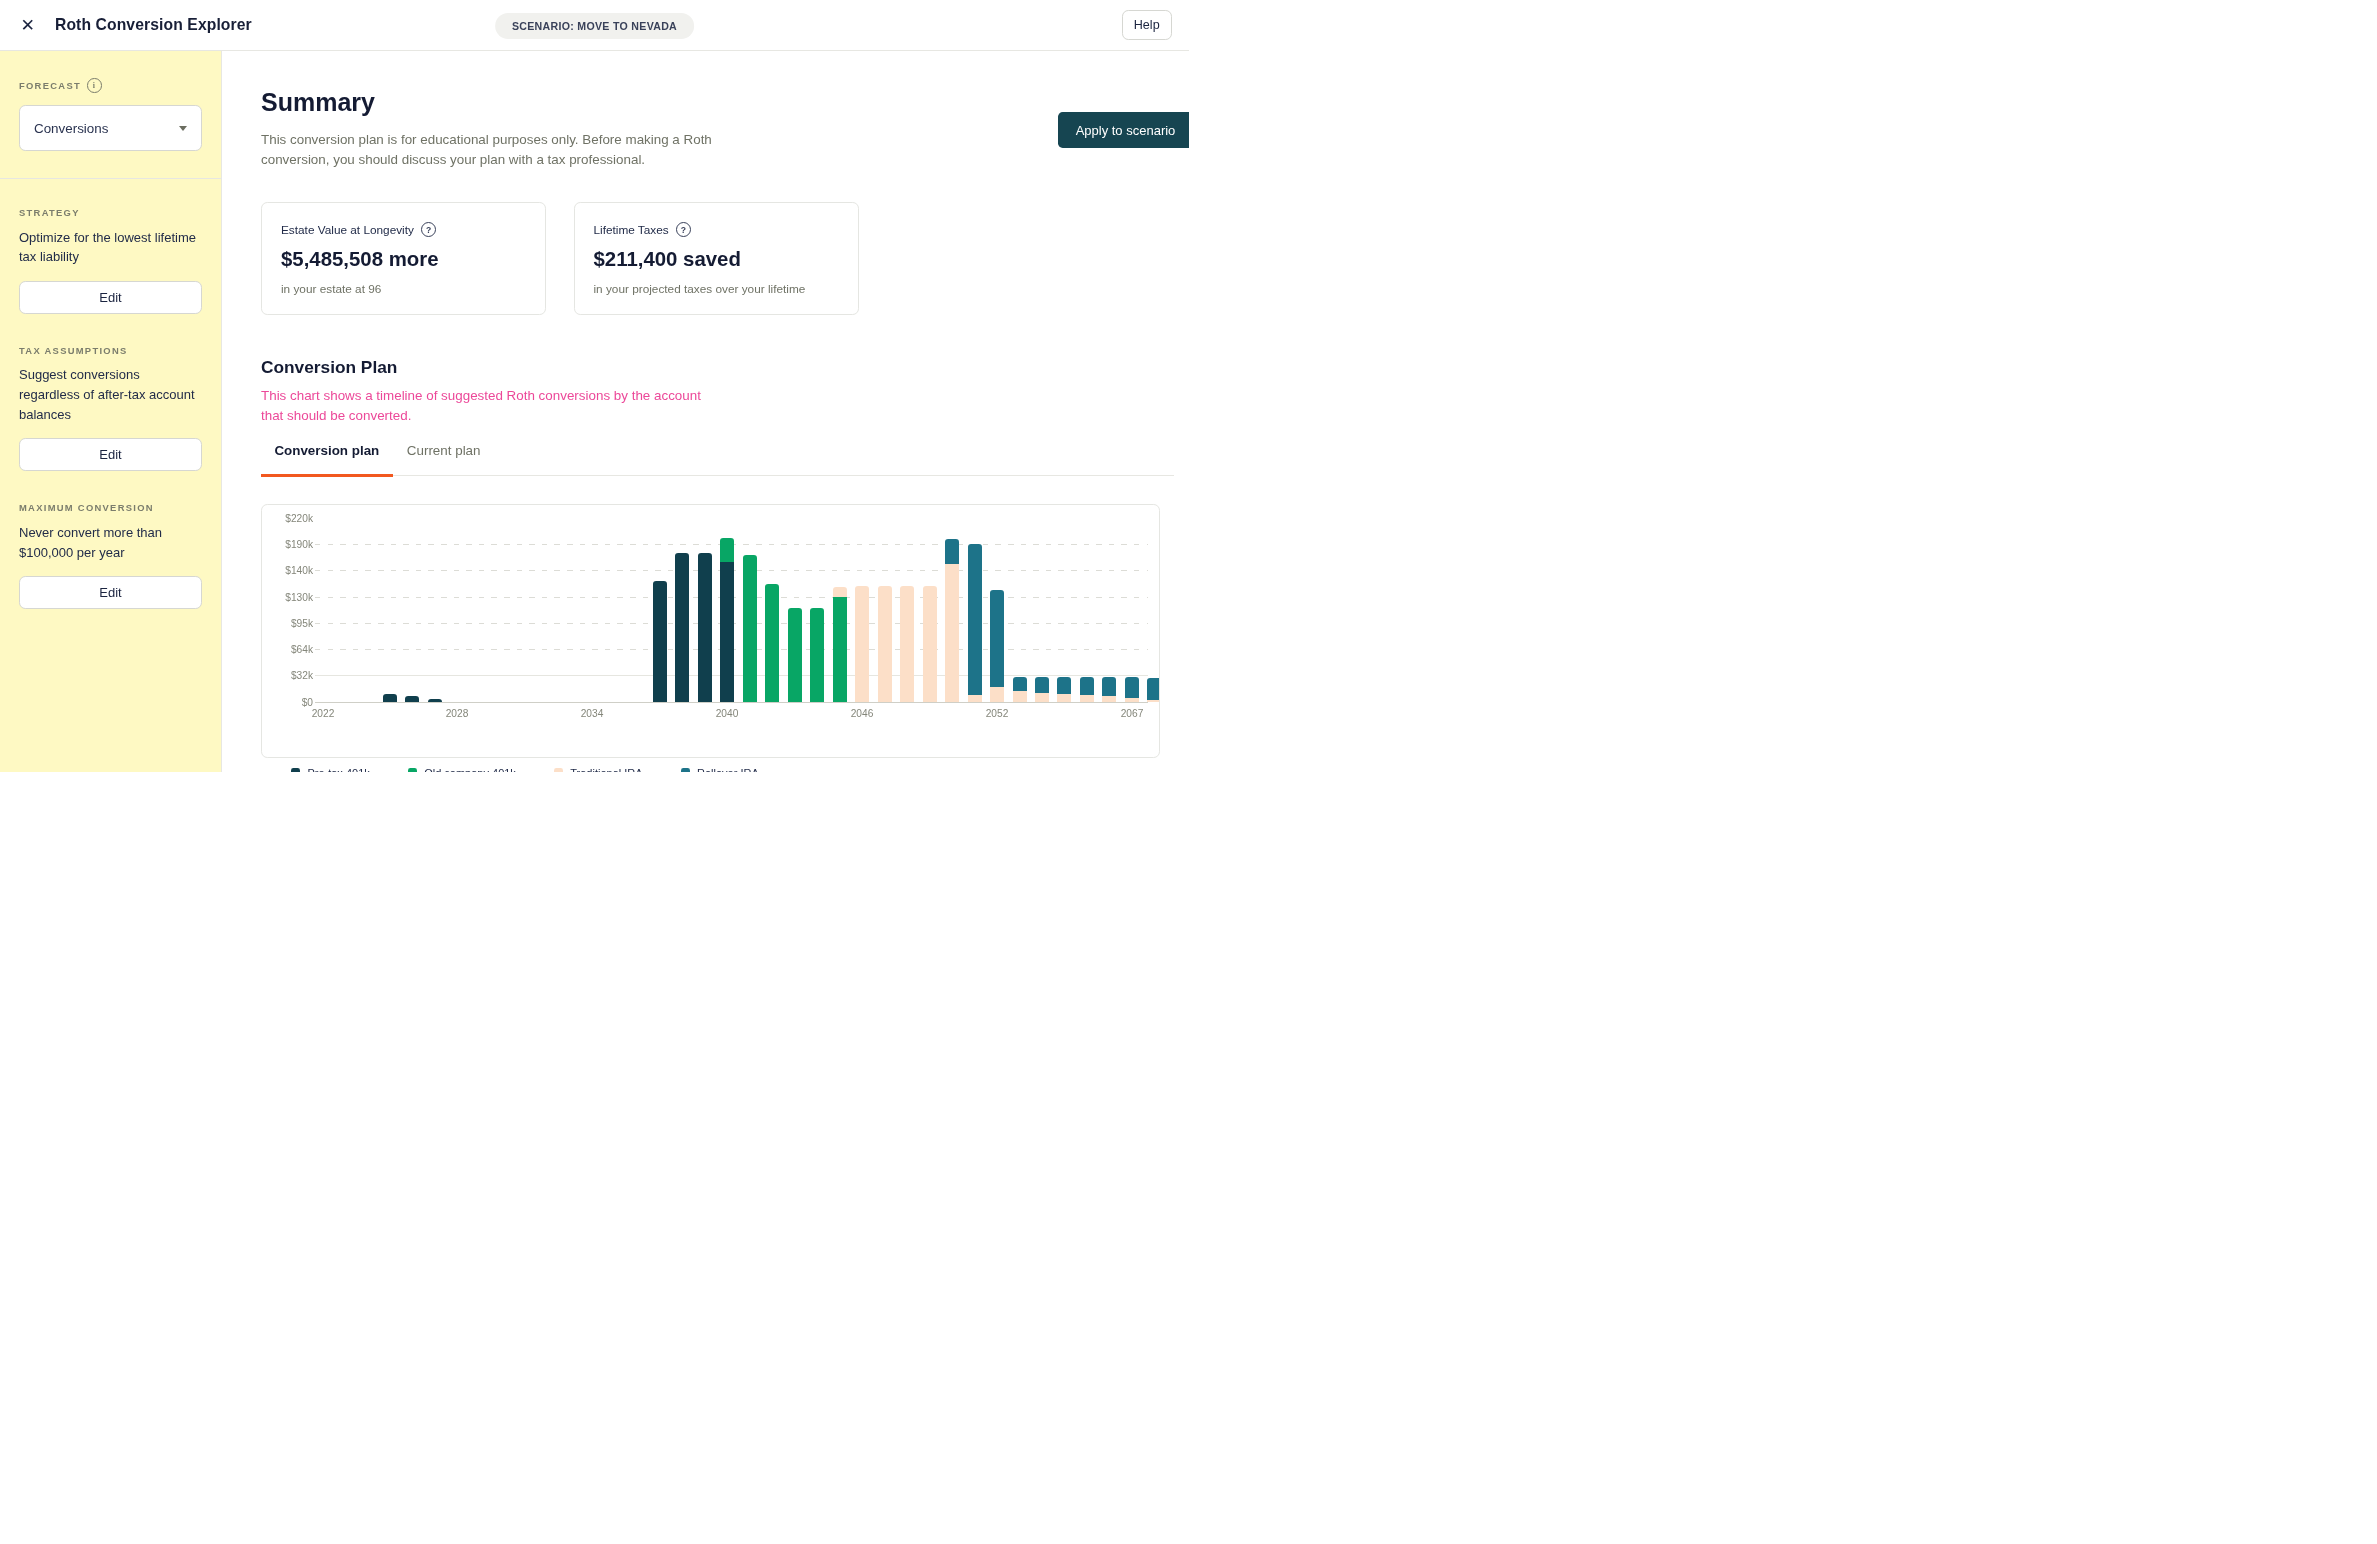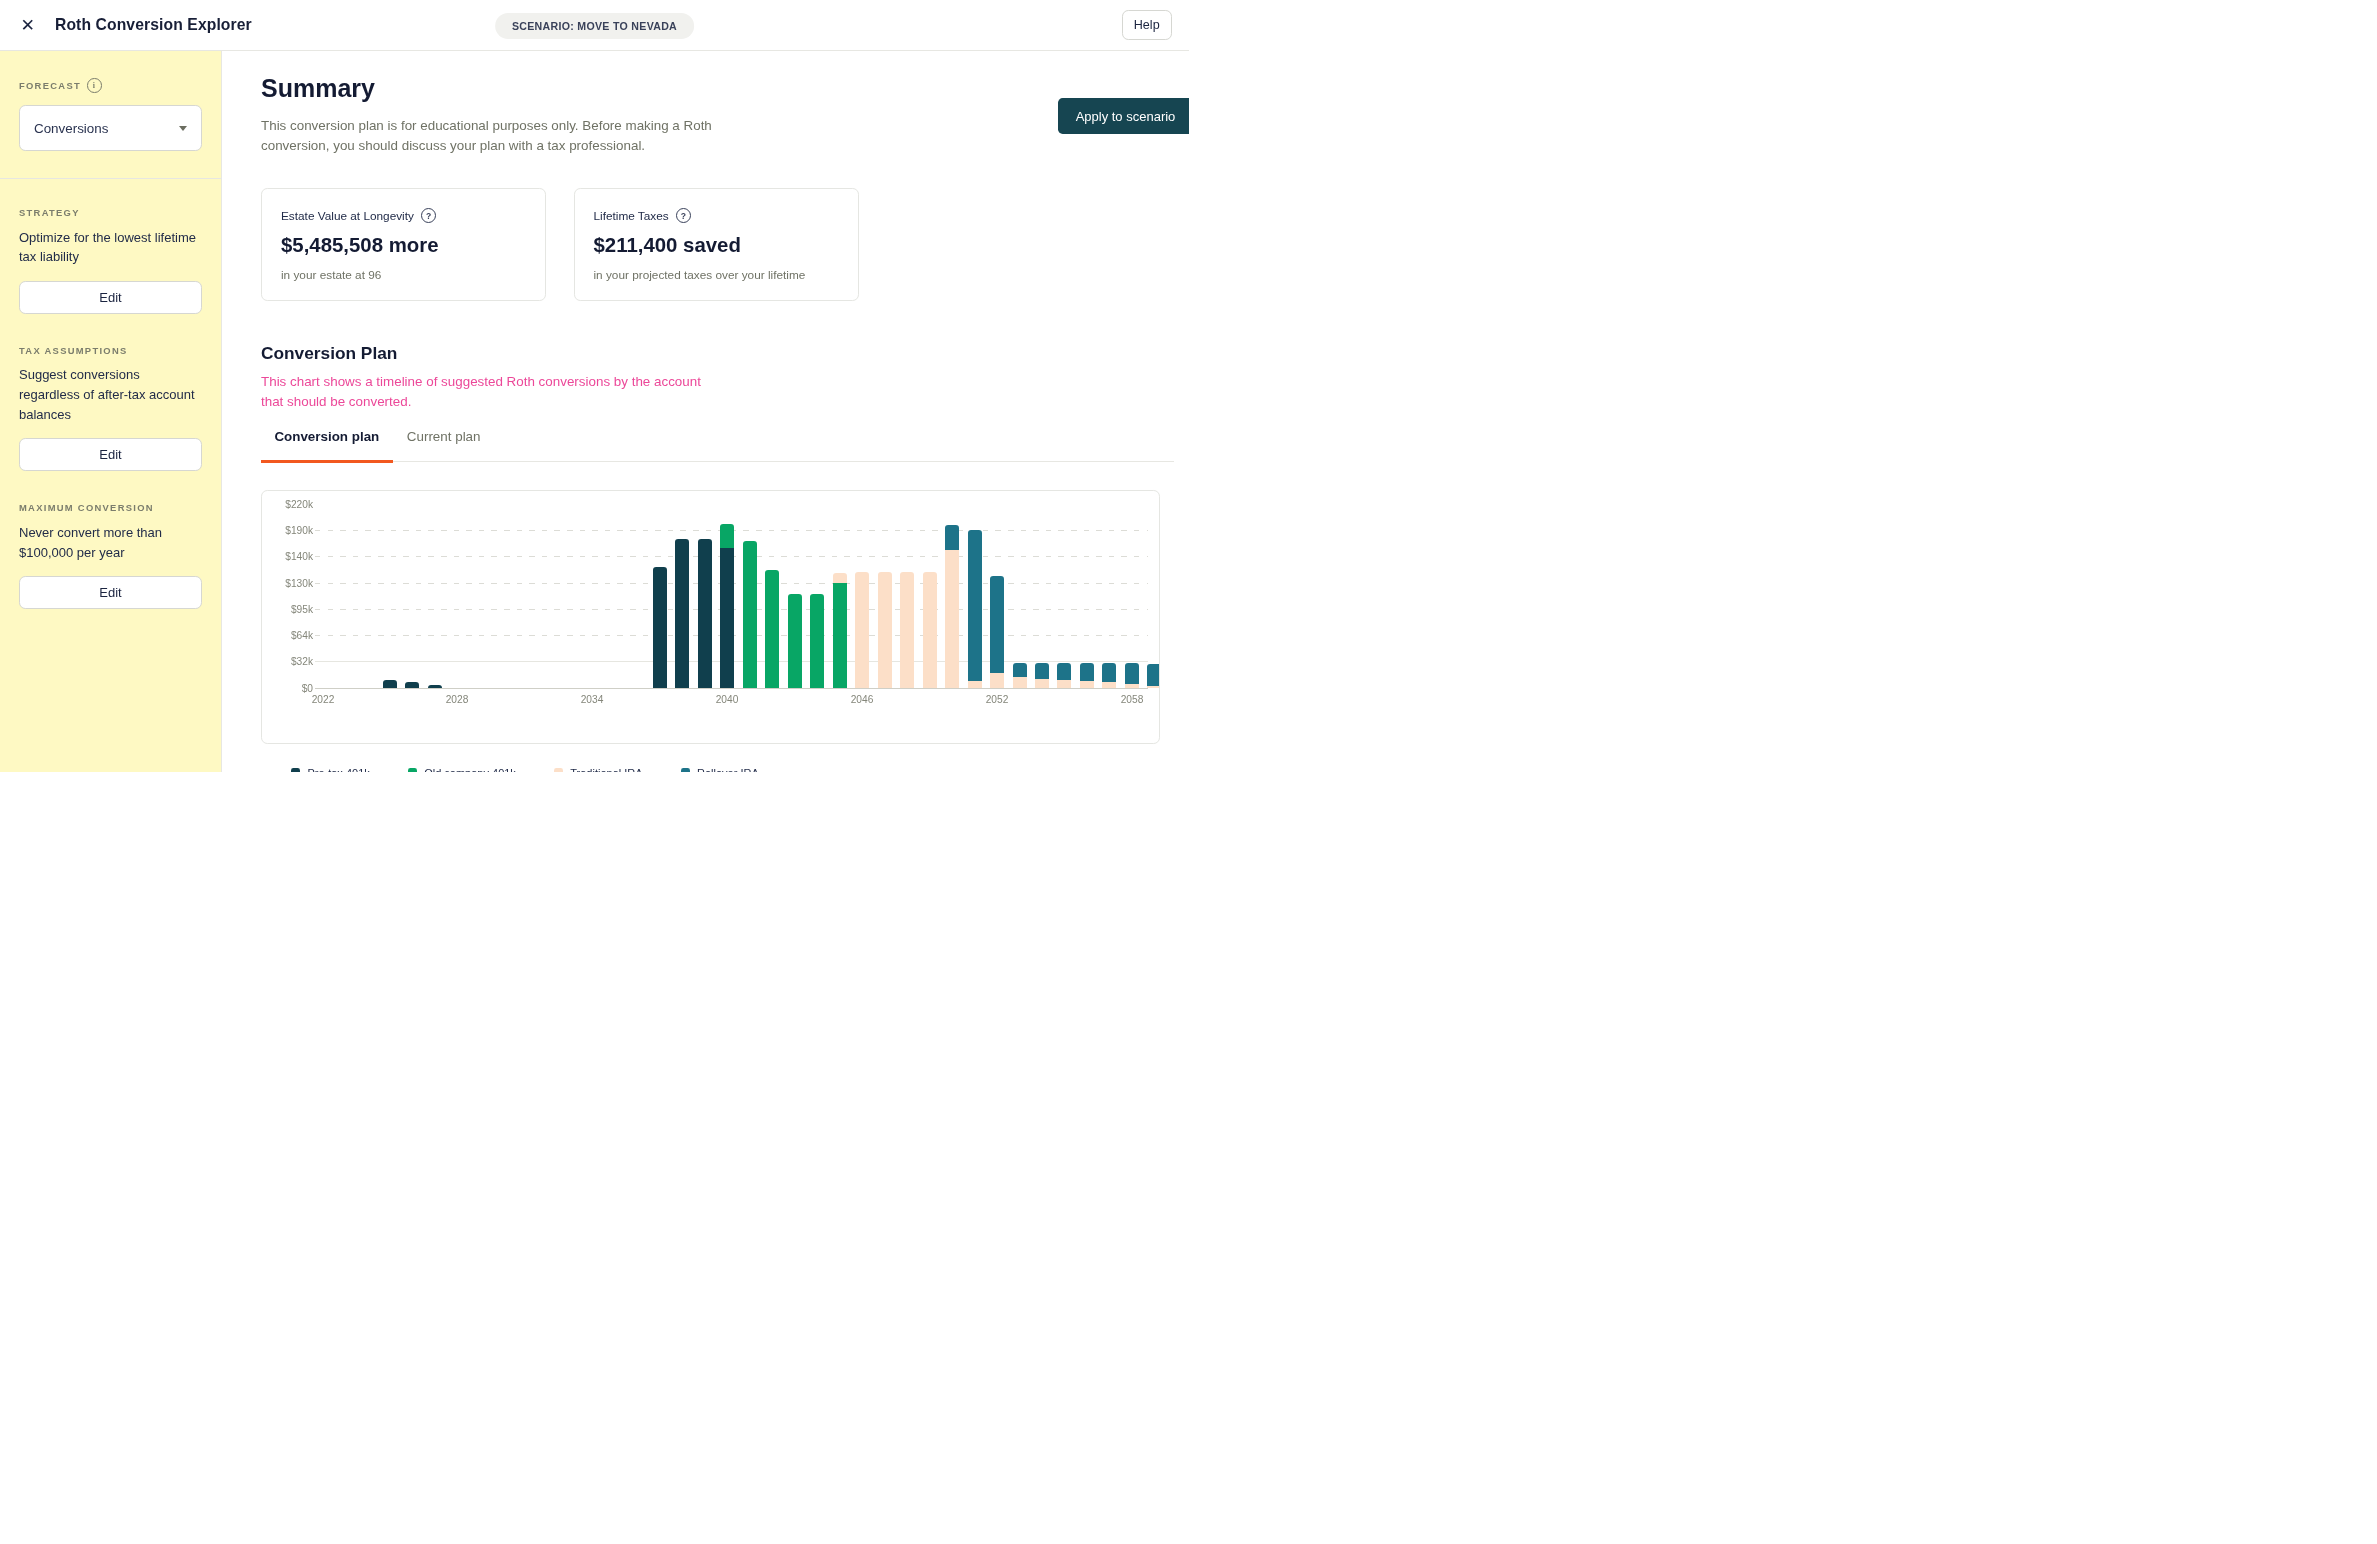--- a/index.html
+++ b/index.html
@@ -22,21 +22,21 @@
   .q-circle{width:13.4px;height:13.4px;border:1.2px solid #39415a;border-radius:50%;display:inline-flex;align-items:center;
        justify-content:center;font-size:8.6px;font-weight:600;color:#39415a;}
   .forecast-select{margin-top:12.6px;height:44px;border:0.8px solid #d6d7d2;border-radius:6.3px;display:flex;align-items:center;
        justify-content:space-between;padding:0 14px;font-size:13.4px;color:#2a3350;cursor:pointer;background:#fff;}
   .caret{width:0;height:0;border-left:4.7px solid transparent;border-right:4.7px solid transparent;border-top:5.5px solid #6b6d60;}
   .divider-h{border-bottom:0.8px solid #e7e7e2;}
   .side-text{margin-top:9.4px;font-size:13px;line-height:19.7px;color:#222c49;}
   .edit-btn{margin-top:14px;width:183px;height:33px;border:0.8px solid #d6d7d2;border-radius:6.3px;background:#fff;
        display:flex;align-items:center;justify-content:center;font-size:13px;color:#1b2440;cursor:pointer;}
   
-  .main{position:absolute;left:222px;top:36px;width:967px;height:722px;text-decoration:underline;}
+  .main{position:absolute;left:222px;top:50px;width:967px;height:722px;text-decoration:underline;}
   .page-title{position:absolute;left:39px;top:38px;font-size:25px;font-weight:600;color:#141b33;}
   .disclaimer{position:absolute;left:39px;top:80px;width:472px;font-size:13.4px;line-height:19.7px;color:#6f7265;}
   .apply-btn{position:absolute;left:836px;top:62px;width:135px;height:36px;background:#164551;border:none;border-radius:4.7px;
        color:#fff;font-size:13px;font-family:inherit;cursor:pointer;}
   .cards-row{position:absolute;left:39px;top:152px;width:904px;display:flex;gap:27.5px;}
   .stat-card{width:245px;height:73px;border:0.8px solid #e5e6e2;border-radius:6.3px;background:#fff;padding:19px;}
   .stat-title{font-size:11.8px;font-weight:500;color:#222c49;display:flex;align-items:center;gap:7px;}
   .stat-value{margin-top:11px;font-size:20.4px;font-weight:600;color:#141b33;}
   .stat-caption{margin-top:10.2px;font-size:11.8px;color:#6f7265;}
   .section-title{position:absolute;left:39px;top:307px;font-size:17.3px;font-weight:600;color:#141b33;}
@@ -157,21 +157,21 @@
           <div class="gridline" style="top: 39px;"></div>
           <div class="ytick" style="top: 39px;">$190k</div>
           <div class="gridline" style="top: 12.7px;"></div>
           <div class="ytick" style="top: 12.7px;">$220k</div>
           <div class="xtick" style="left: 61px;">2022</div>
           <div class="xtick" style="left: 195px;">2028</div>
           <div class="xtick" style="left: 330px;">2034</div>
           <div class="xtick" style="left: 465px;">2040</div>
           <div class="xtick" style="left: 600px;">2046</div>
           <div class="xtick" style="left: 735px;">2052</div>
-          <div class="xtick" style="left: 870px;">2058</div>
+          <div class="xtick" style="left: 870px;">2067</div>
           <div class="bar" style="left: 121px; width: 14px; bottom: 55px; height: 8.2px;">
             <div class="seg top" style="height: 8.2px; background: rgb(16, 63, 77);"></div>
           </div>
           <div class="bar" style="left: 143px; width: 14px; bottom: 55px; height: 5.7px;">
             <div class="seg top" style="height: 5.7px; background: rgb(16, 63, 77);"></div>
           </div>
           <div class="bar" style="left: 166px; width: 14px; bottom: 55px; height: 3.3px;">
             <div class="seg top" style="height: 3.3px; background: rgb(16, 63, 77);"></div>
           </div>
           <div class="bar" style="left: 391px; width: 14px; bottom: 55px; height: 121px;">

